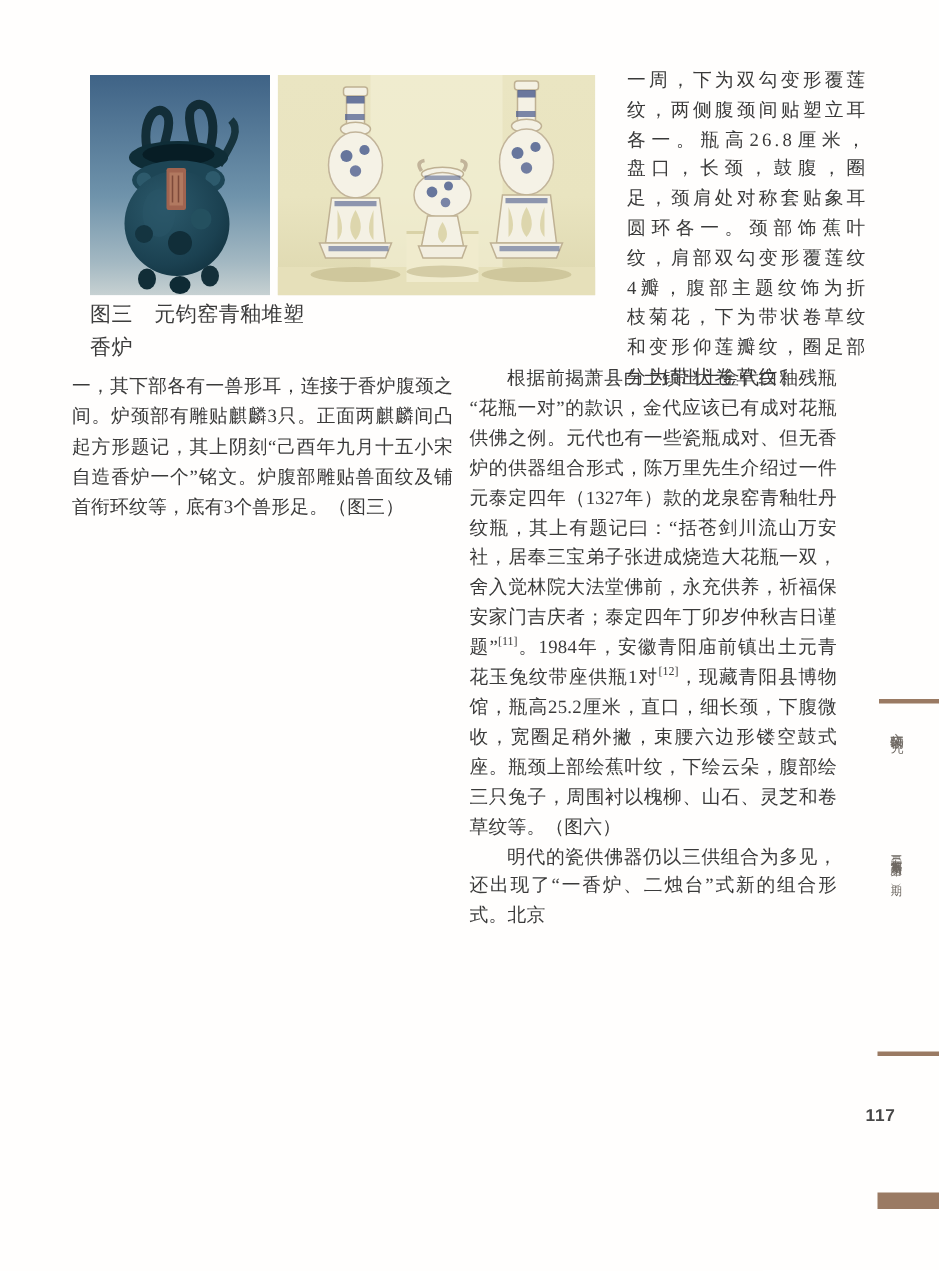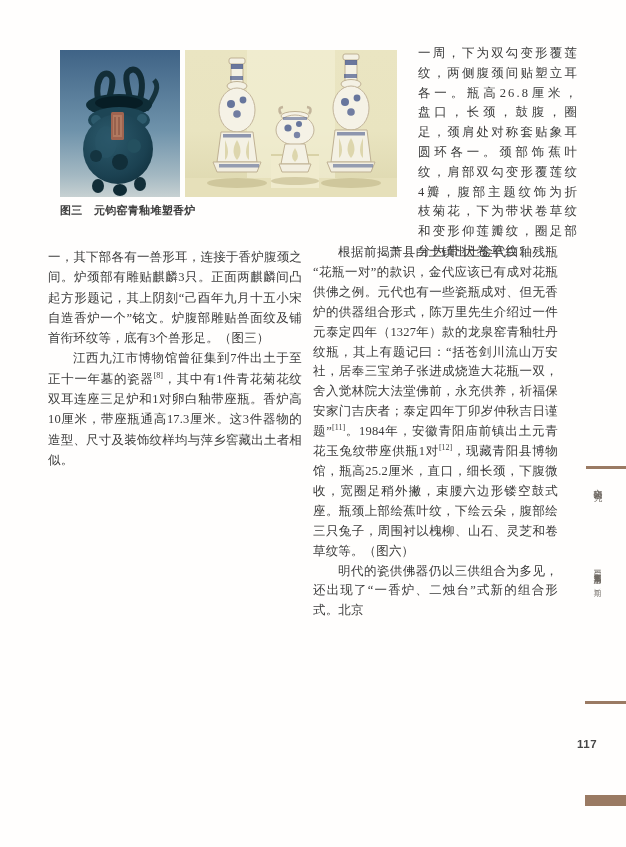--- a/index.html
+++ b/index.html
@@ -5,21 +5,21 @@
   html,body{margin:0;padding:0;background:#ffffff;}
   .page{
     position:relative;width:626px;height:847px;background:#fffefd;
     font-family:"Liberation Serif","DejaVu Serif",serif;color:#3a3a3a;overflow:hidden;
   }
   
   .fig{position:absolute;overflow:hidden;}
   .fig3{left:60px;top:50px;width:120px;height:147px;}
   .fig4{left:185px;top:50px;width:212px;height:147px;}
   .fig svg{display:block;width:100%;height:100%;}
-  .cap{position:absolute;font-size:11px;line-height:21.5px;color:#3c3c3c;letter-spacing:.3px;font-weight:bold;}
+  .cap{position:absolute;font-size:14px;line-height:21.5px;color:#3c3c3c;letter-spacing:.3px;}
   .cap3{left:60px;top:200px;width:146px;}
   .cap4{left:189px;top:200px;width:240px;white-space:nowrap;}
   
   .txt{font-size:12.5px;line-height:20.3px;text-align:justify;text-justify:inter-ideograph;}
   .txt p{margin:0;}
   .txt p.indent{text-indent:2em;}
   .narrowcol{position:absolute;left:418px;top:44px;width:161px;line-height:19.8px;letter-spacing:2.1px;}
   .leftcol{position:absolute;left:48px;top:247px;width:254px;letter-spacing:.15px;}
   .rightcol{position:absolute;left:313px;top:243px;width:245px;line-height:19.9px;letter-spacing:.15px;}
   sup{font-size:8px;line-height:0;vertical-align:super;letter-spacing:0;}
@@ -166,21 +166,20 @@
   <div class="cap cap3">
     <div>图三　元钧窑青釉堆塑香炉</div>
   </div>
 
   <div class="txt narrowcol">
     <p>一周，下为双勾变形覆莲纹，两侧腹颈间贴塑立耳各一。瓶高26.8厘米，盘口，长颈，鼓腹，圈足，颈肩处对称套贴象耳圆环各一。颈部饰蕉叶纹，肩部双勾变形覆莲纹4瓣，腹部主题纹饰为折枝菊花，下为带状卷草纹和变形仰莲瓣纹，圈足部分为带状卷草纹。</p>
   </div>
 
   <div class="txt leftcol">
     <p>一，其下部各有一兽形耳，连接于香炉腹颈之间。炉颈部有雕贴麒麟3只。正面两麒麟间凸起方形题记，其上阴刻“己酉年九月十五小宋自造香炉一个”铭文。炉腹部雕贴兽面纹及铺首衔环纹等，底有3个兽形足。（图三）</p>
-    <p class="indent">江西九江市博物馆曾征集到7件出土于至正十一年墓的瓷器<sup>[8]</sup>，其中有1件青花菊花纹双耳连座三足炉和1对卵白釉带座瓶。香炉高10厘米，带座瓶通高17.3厘米。这3件器物的造型、尺寸及装饰纹样均与萍乡窖藏出土者相似。</p>
   </div>
 
   <div class="txt rightcol">
     <p class="indent">根据前揭萧县白土镇出土金代白釉残瓶“花瓶一对”的款识，金代应该已有成对花瓶供佛之例。元代也有一些瓷瓶成对、但无香炉的供器组合形式，陈万里先生介绍过一件元泰定四年（1327年）款的龙泉窑青釉牡丹纹瓶，其上有题记曰：“括苍剑川流山万安社，居奉三宝弟子张进成烧造大花瓶一双，舍入觉林院大法堂佛前，永充供养，祈福保安家门吉庆者；泰定四年丁卯岁仲秋吉日谨题”<sup>[11]</sup>。1984年，安徽青阳庙前镇出土元青花玉兔纹带座供瓶1对<sup>[12]</sup>，现藏青阳县博物馆，瓶高25.2厘米，直口，细长颈，下腹微收，宽圈足稍外撇，束腰六边形镂空鼓式座。瓶颈上部绘蕉叶纹，下绘云朵，腹部绘三只兔子，周围衬以槐柳、山石、灵芝和卷草纹等。（图六）</p>
     <p class="indent">明代的瓷供佛器仍以三供组合为多见，还出现了“一香炉、二烛台”式新的组合形式。北京</p>
   </div>
 
   <div class="bar bar1"></div>
   <div class="vtext v-title">文物研究</div>
   <div class="vtext v-issue">二〇一七年第五期（总第197期）</div>

